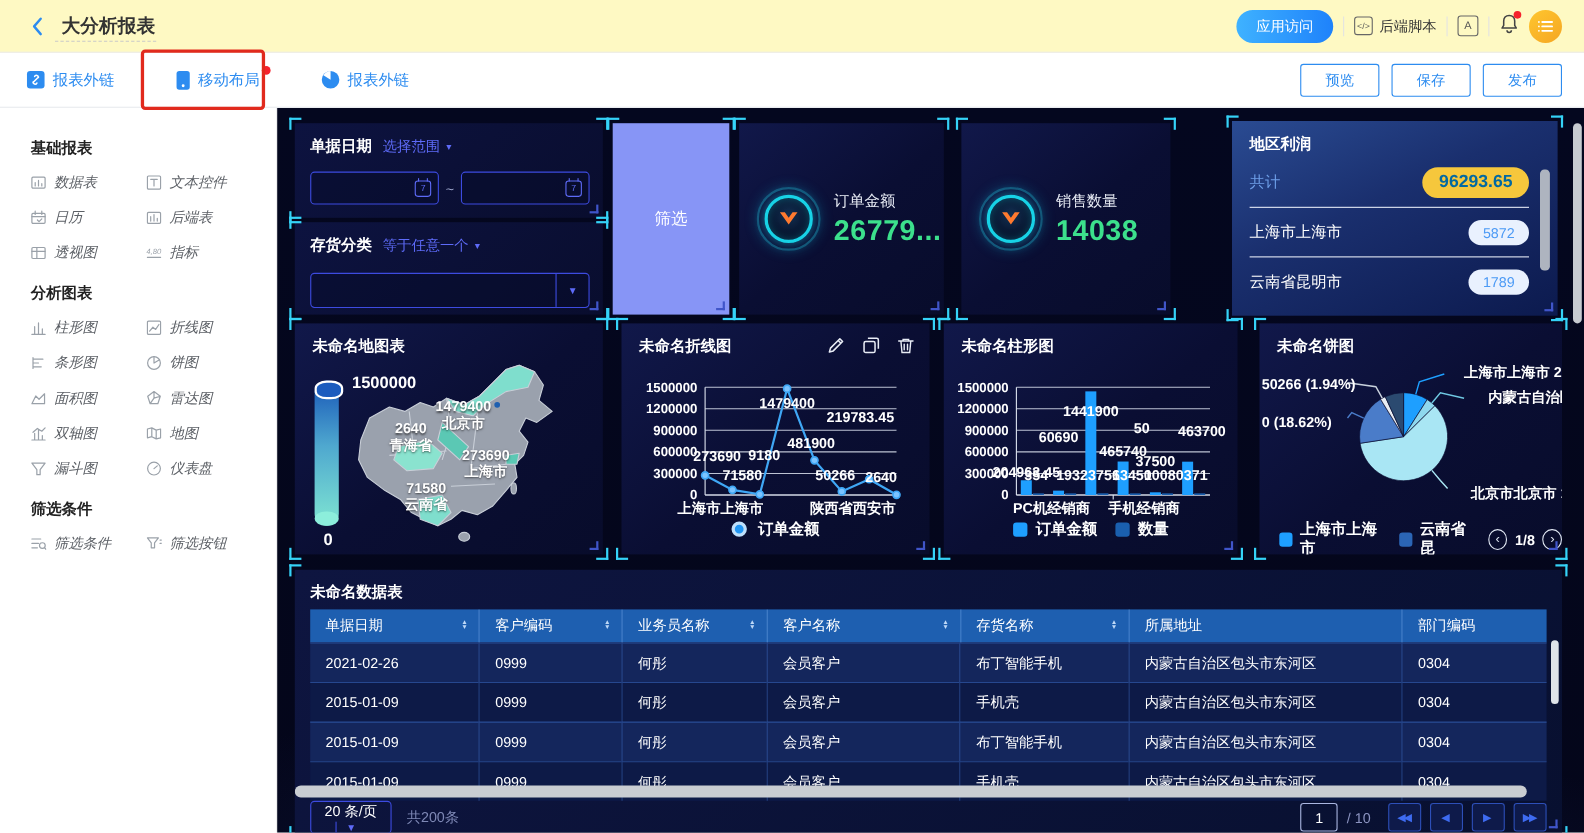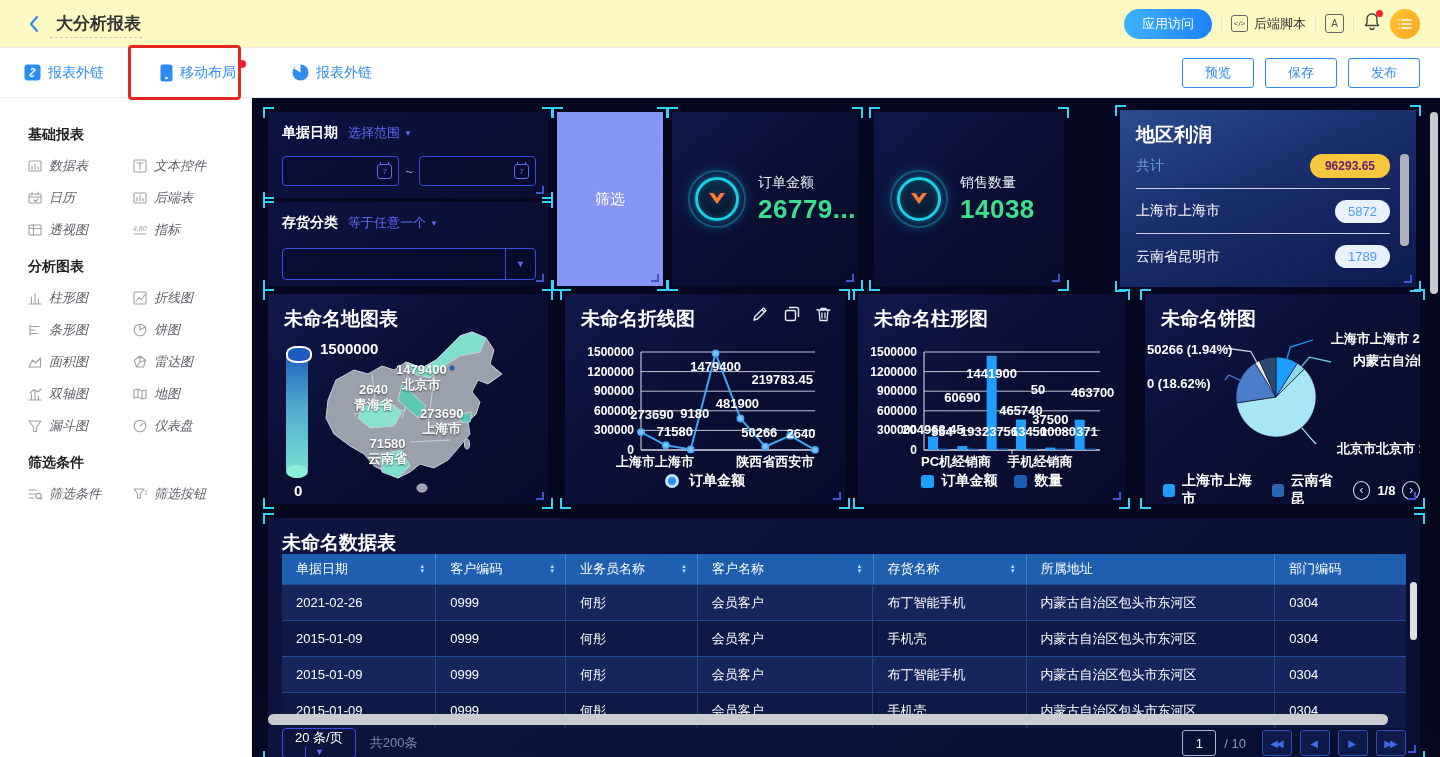--- a/index.html
+++ b/index.html
@@ -43,21 +43,21 @@
       radial-gradient(700px 260px at 22% 105%, rgba(42,72,175,.14), transparent 60%),
       linear-gradient(#04071f,#04061a); }
   .widget { position:absolute; }
   .w-body { position:absolute; inset:0; overflow:hidden; background:linear-gradient(140deg,#11184a 0%,#0a0e33 52%,#080c2b 100%); }
   .corner { position:absolute; width:11px; height:11px; border:2px solid #35d3f8; z-index:3; }
   .c-tl{ left:-5px; top:-5px; border-right:none; border-bottom:none; }
   .c-tr{ right:-5px; top:-5px; border-left:none; border-bottom:none; }
   .c-bl{ left:-5px; bottom:-5px; border-right:none; border-top:none; }
   .c-br{ right:-5px; bottom:-5px; border-left:none; border-top:none; }
   .rz { position:absolute; right:4px; bottom:4px; width:8px; height:8px; border-right:2px solid #4055c9; border-bottom:2px solid #4055c9; z-index:3; }
-  .w-title { position:absolute; left:16px; top:12px; font-size:19px; font-weight:bold; color:#fff; z-index:2; white-space:nowrap;text-align:center; }
+  .w-title { position:absolute; left:16px; top:12px; font-size:14px; font-weight:bold; color:#fff; z-index:2; white-space:nowrap;text-align:center; }
 
   
   #w-date   { left:16px;  top:14px;  width:280px; height:86px; }
   #w-cat    { left:16px;  top:104px; width:280px; height:84px; }
   #w-filter { left:305px; top:14px;  width:106px; height:174px; }
   #w-m1     { left:420px; top:14px;  width:186px; height:174px; }
   #w-m2     { left:622px; top:14px;  width:190px; height:174px; }
   #w-region { left:868px; top:12px;  width:296px; height:177px; }
   #w-map    { left:16px;  top:196px; width:280px; height:210px; }
   #w-line   { left:313px; top:196px; width:280px; height:210px; }
@@ -93,21 +93,21 @@
   .m-value { color:#3ce08c; font-size:26px; font-weight:bold; letter-spacing:.5px; }
 
   
   #w-region .w-body { background:linear-gradient(155deg,#2a4b92 0%,#1a2f6e 42%,#0c1a4e 100%); }
   .region-rows { position:absolute; left:16px; right:26px; top:34px; z-index:2; }
   .region-row { display:flex; align-items:center; justify-content:space-between; height:45px; border-bottom:1px solid rgba(235,240,250,.85); }
   .region-row:last-child { border-bottom:none; }
   .region-name { font-size:14px; color:#fff; }
   .region-name.total { color:#6e9fe8; }
   .pill { border-radius:14px; font-size:13px; padding:4px 13px; }
-  .pill.total { background:#f6c73c; color:#701a75; font-size:12px; font-weight:bold; padding:5px 15px; }
+  .pill.total { background:#f6c73c; color:#0369a1; font-size:16px; font-weight:bold; padding:5px 15px; }
   .pill.normal { background:#e9f1fe; color:#4c9af5; }
   .v-thumb { position:absolute; border-radius:4px; background:#aeb4bf; z-index:4; }
 
   
   .map-legend { position:absolute; left:18px; top:52px; width:22px; height:132px; border-radius:11px; background:linear-gradient(#1857b8 0%,#4fa8cf 45%,#7fe5d2 100%); z-index:2; }
   .map-legend:before { content:""; position:absolute; left:0; top:0; width:22px; height:13px; border-radius:11px/7px; border:2px solid #fff; background:#1c5cbe; }
   .map-legend:after { content:""; position:absolute; left:0; bottom:0; width:22px; height:13px; border-radius:11px/7px; background:#8ceedb; }
   .map-max { position:absolute; left:52px; top:46px; color:#fff; font-size:15px; font-weight:bold; z-index:2; }
   .map-min { position:absolute; left:26px; top:188px; color:#fff; font-size:15px; font-weight:bold; z-index:2; }
   .map-svg { position:absolute; left:42px; top:28px; z-index:1; }

